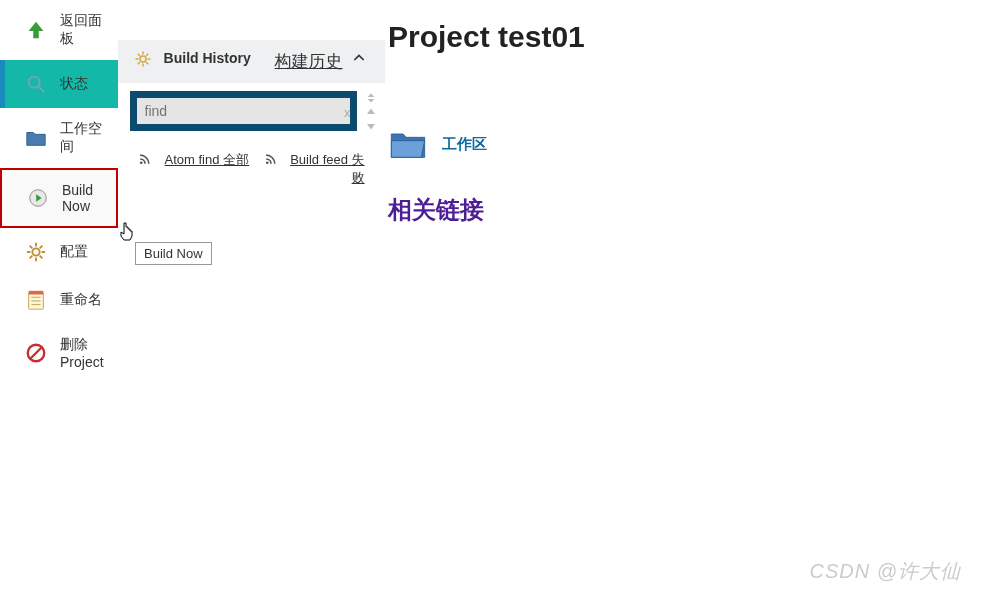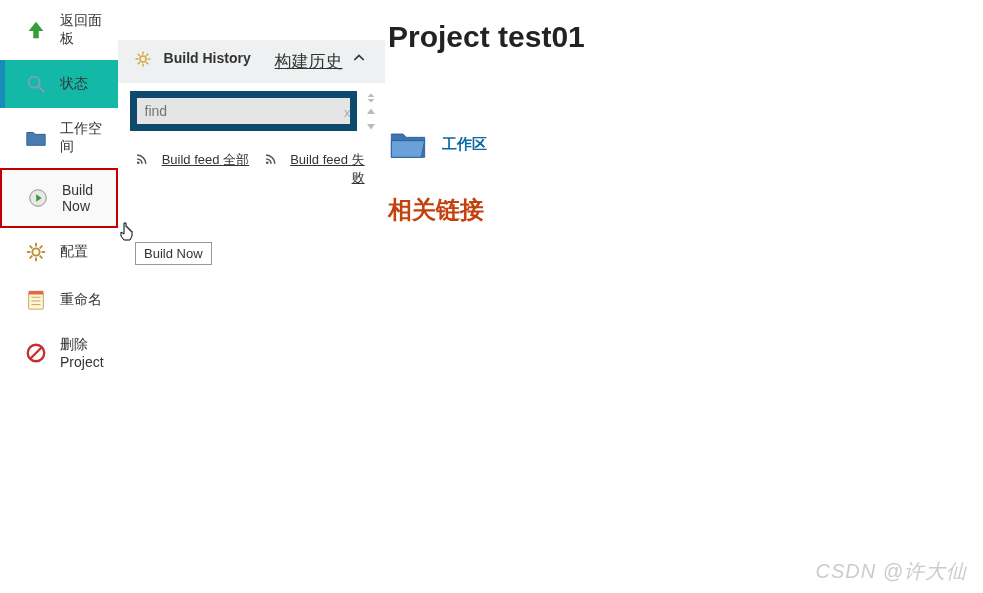--- a/index.html
+++ b/index.html
@@ -28,22 +28,22 @@
     .arrow-btn { width: 16px; height: 14px; display: flex; align-items: center; justify-content: center; color: #bbb; cursor: pointer; }
     .feed-row { text-align: right; padding: 10px 20px 10px 10px; font-size: 13px; }
     .feed-link { color: #333; text-decoration: underline; margin-left: 6px; }
     .rss-icon { display: inline-block; vertical-align: middle; margin-right: 4px; }
     .main { flex: 1; padding: 20px 10px 22px 30px; }
     .page-title { font-size: 30px; font-weight: bold; color: #222; margin-bottom: 70px; }
     .main-links { display: flex; flex-direction: column; gap: 20px; margin-bottom: 30px; }
     .main-link { display: flex; align-items: center; gap: 14px; }
     .main-link .big-icon { width: 40px; height: 40px; display: flex; align-items: center; justify-content: center; }
     .main-link a { color: #0b6aa2; text-decoration: none; font-weight: bold; font-size: 15px; }
-    .section-title { font-size: 24px; font-weight: bold; color: #c2410c; margin-top: 20px; }
-    .watermark { position: absolute; right: 16px; bottom: 8px; font-size: 20px; color: rgba(160,160,160,0.55); font-style: italic; letter-spacing: 1px; pointer-events: none; }
+    .section-title { font-size: 24px; font-weight: bold; color: #4c1d95; margin-top: 20px; }
+    .watermark { position: absolute; right: 22px; bottom: 8px; font-size: 20px; color: rgba(160,160,160,0.55); font-style: italic; letter-spacing: 1px; pointer-events: none; }
   </style>
 </head>
 <body>
 
 <div class="layout">
   <div class="sidebar">
     <ul class="nav">
 
       <li class="nav-item">
         <span class="icon">
@@ -179,21 +179,21 @@
       </div>
 
       <div class="feed-row">
         <span class="rss-icon">
           <svg width="13" height="13" viewBox="0 0 24 24">
               <path d="M4 4 a16 16 0 0 1 16 16" fill="none" stroke="#555" stroke-width="3"></path>
               <path d="M4 11 a9 9 0 0 1 9 9" fill="none" stroke="#555" stroke-width="3"></path>
               <circle cx="6" cy="18" r="2.5" fill="#555"></circle>
             </svg>
         </span>
-        <a href="#" class="feed-link">Build feed 全部</a>
+        <a href="#" class="feed-link">Atom find 全部</a>
         &nbsp;&nbsp;
         <span class="rss-icon">
           <svg width="13" height="13" viewBox="0 0 24 24">
               <path d="M4 4 a16 16 0 0 1 16 16" fill="none" stroke="#555" stroke-width="3"></path>
               <path d="M4 11 a9 9 0 0 1 9 9" fill="none" stroke="#555" stroke-width="3"></path>
               <circle cx="6" cy="18" r="2.5" fill="#555"></circle>
             </svg>
         </span>
         <a href="#" class="feed-link">Build feed 失败</a>
       </div>

